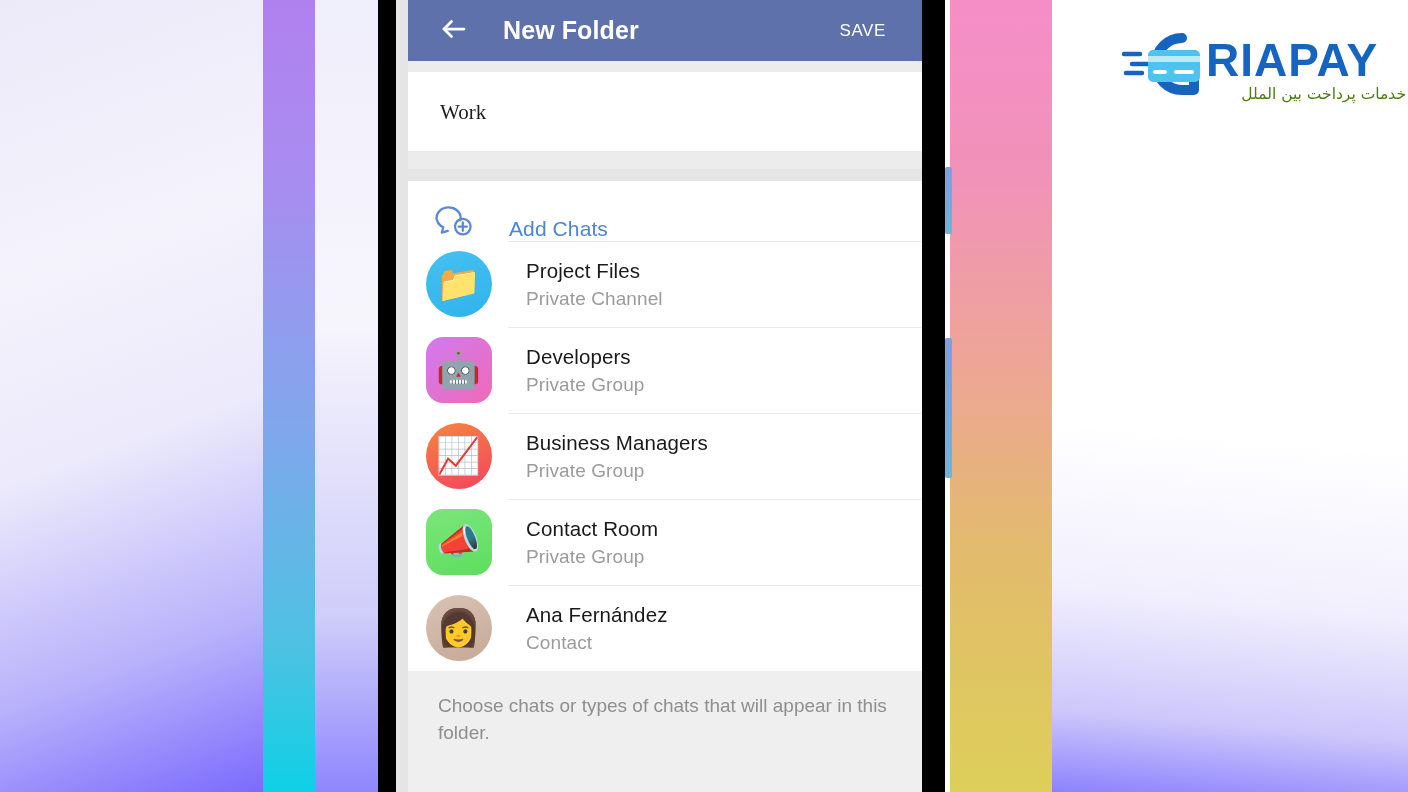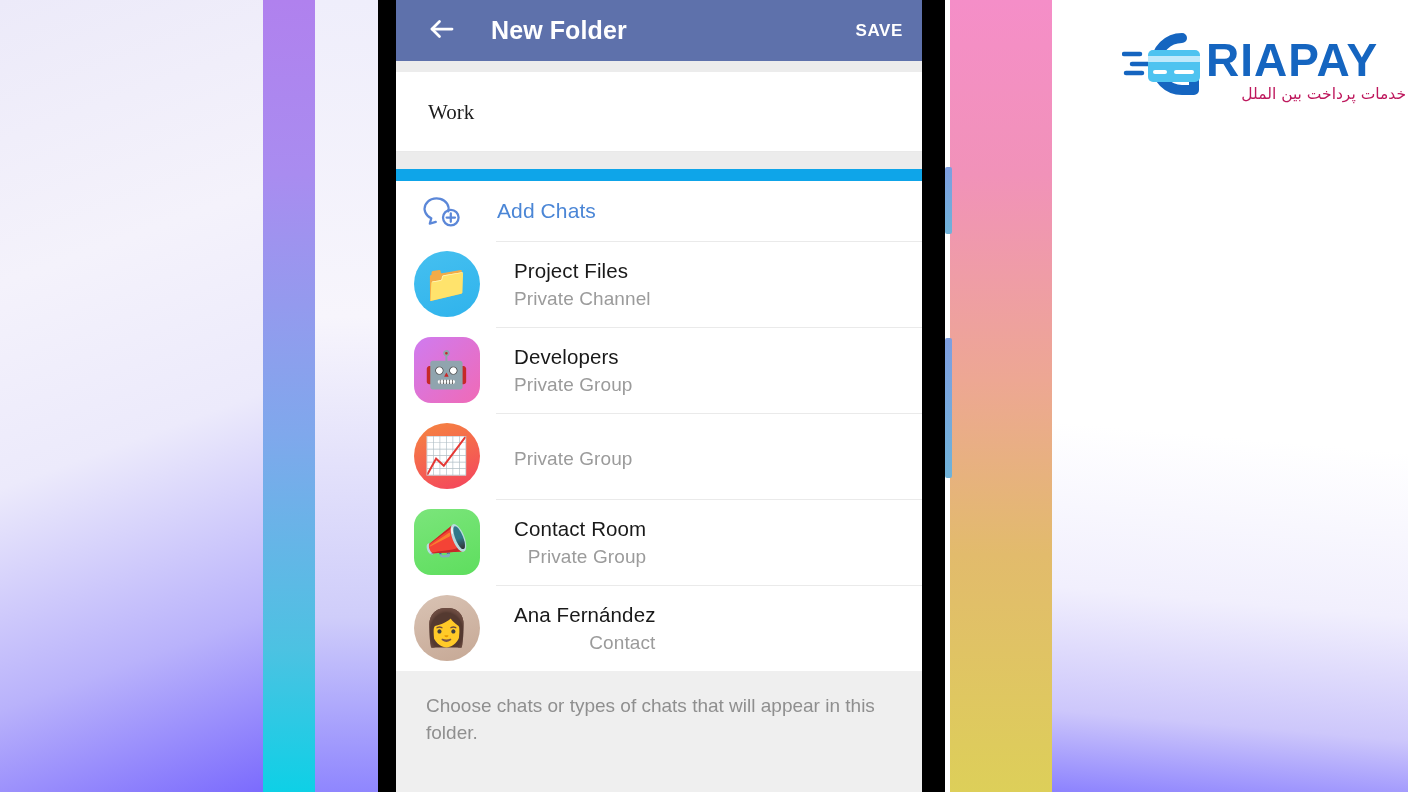--- a/index.html
+++ b/index.html
@@ -38,40 +38,40 @@
   #vol-btn-1 { top:167px; height:67px; }
   #vol-btn-2 { top:338px; height:140px; }
 
   
   #phone {
     position:absolute; left:378px; top:0; width:567px; height:792px;
     background:#000000;
   }
   #screen {
     position:absolute; left:18px; top:0; width:526px; height:792px;
-    background:#0ea5e9; overflow:hidden;
+    background:#e5e5e5; overflow:hidden;padding-left:12px;
   }
 
   
   #appbar {
     height:61px; background:#5e71ab;
     display:flex; align-items:center; position:relative;
   }
   #back-btn {
     width:56px; height:56px; margin-left:18px;
     display:flex; align-items:center; justify-content:center;
     cursor:pointer; flex:0 0 auto;
   }
   #appbar-title {
     color:#ffffff; font-size:25px; font-weight:700;
     letter-spacing:.1px; margin-left:21px;
   }
   #save-btn {
-    position:absolute; right:19px; top:50%; transform:translateY(-50%);
-    color:#ffffff; font-size:17px; font-weight:700; letter-spacing:.6px;
+    position:absolute; right:36px; top:50%; transform:translateY(-50%);
+    color:#ffffff; font-size:17px; font-weight:400; letter-spacing:.6px;
     cursor:pointer;
   }
 
   
   .gap-strip { background:#ececec; }
   #strip-top { height:11px; }
   #strip-mid { height:17px; }
 
   #name-section { background:#ffffff; height:80px; position:relative; }
   #folder-name {
@@ -82,21 +82,21 @@
     position:absolute; left:0; right:0; bottom:0; height:1px; background:#e9e9e9;
   }
 
   #chats-section { background:#ffffff; }
   #section-header {
     color:#4b86d6; font-size:18.5px; font-weight:700;
     padding:28px 0 0 30px; letter-spacing:.1px;
   }
 
   #add-chats-row {
-    display:flex; align-items:center; height:60px;
+    display:flex; align-items:flex-end; height:60px;
     padding-left:22px; margin-top:12px; cursor:pointer;
   }
   #add-chats-icon { width:50px; display:flex; justify-content:center; }
   #add-chats-label {
     color:#4b86d6; font-size:21px; margin-left:29px; letter-spacing:.1px;
   }
 
   .chat-row {
     display:flex; align-items:center; height:86px;
     padding-left:18px; position:relative; cursor:pointer;
@@ -109,21 +109,21 @@
     display:flex; align-items:center; justify-content:center;
     font-size:36px; line-height:1; overflow:hidden;
   }
   .avatar.circle { border-radius:50%; }
   .avatar.rounded { border-radius:17px; }
   .chat-text { margin-left:34px; }
   .chat-title {
     font-size:20.5px; font-weight:400; color:#191919; letter-spacing:.1px;
   }
   .chat-sub {
-    font-size:19px; color:#9b9b9b; margin-top:5px; letter-spacing:.1px;text-align:right;
+    font-size:19px; color:#9b9b9b; margin-top:5px; letter-spacing:.1px;
   }
 
   
   .av-folder { background:linear-gradient(160deg,#46c0f0,#2fb3ec); }
   .av-robot  { background:linear-gradient(135deg,#cf7bf0,#f06ab6); }
   .av-chart  { background:linear-gradient(160deg,#f58640,#f4435e); }
   .av-mega   { background:linear-gradient(160deg,#7be57b,#5ede5e); }
   .av-photo  { background:linear-gradient(160deg,#d9c3b4,#c6a895); }
 
   
@@ -133,21 +133,21 @@
   #footer-text {
     color:#8f8f8f; font-size:19px; line-height:1.42; max-width:450px;
   }
 
   
   #logo {
     position:absolute; left:1122px; top:28px; width:290px; height:78px;
   }
   #logo-fa {
     position:absolute; right:6px; bottom:3px;
-    color:#be185d; font-size:15.5px; direction:rtl;
+    color:#4d7c0f; font-size:15.5px; direction:rtl;
     font-family:"DejaVu Sans", sans-serif; white-space:nowrap;
   }
 </style>
 </head>
 <body>
 
 <div id="bg-left"></div>
 <div id="bg-left-band"></div>
 <div id="bg-gap-left"></div>
 <div id="bg-right-band"></div>
@@ -208,20 +208,21 @@
             <div class="avatar rounded av-robot">🤖</div>
             <div class="chat-text">
               <div class="chat-title">Developers</div>
               <div class="chat-sub">Private Group</div>
             </div>
           </div>
           <div class="chat-row">
             <div class="divider"></div>
             <div class="avatar circle av-chart">📈</div>
             <div class="chat-text">
+              <div class="chat-title">Business Managers</div>
               <div class="chat-sub">Private Group</div>
             </div>
           </div>
           <div class="chat-row">
             <div class="divider"></div>
             <div class="avatar rounded av-mega">📣</div>
             <div class="chat-text">
               <div class="chat-title">Contact Room</div>
               <div class="chat-sub">Private Group</div>
             </div>

